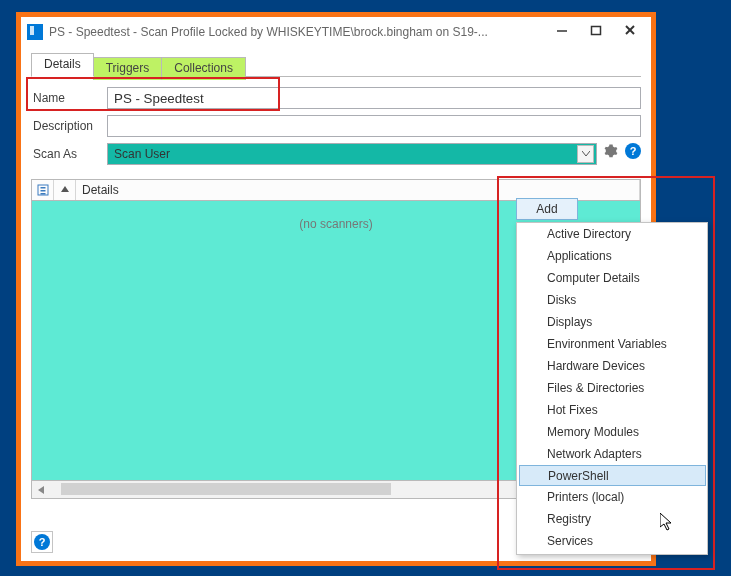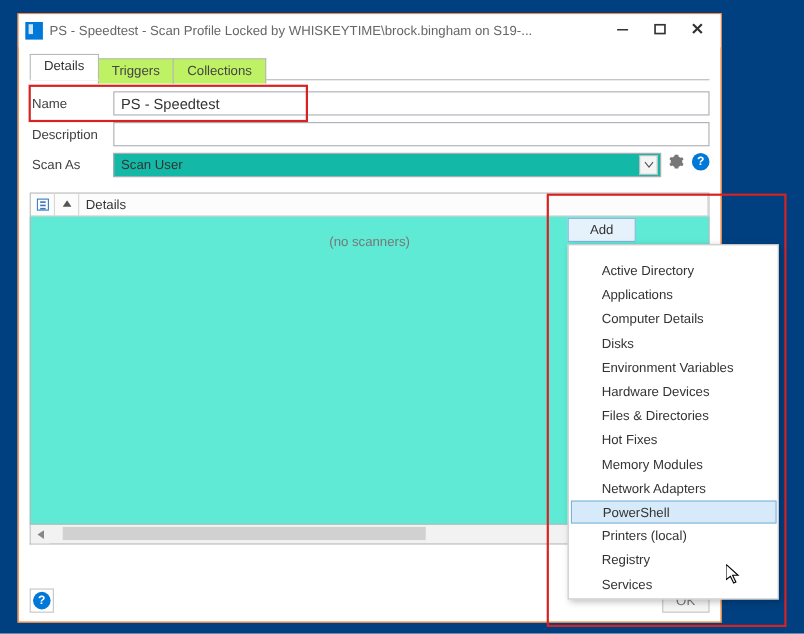--- a/index.html
+++ b/index.html
@@ -13,21 +13,21 @@
     overflow: hidden;
     position: relative;
   }
   .window {
     position: absolute;
     left: 16px;
     top: 12px;
     width: 640px;
     height: 554px;
     background: #fff;
-    border: 1px solid #f97316;
+    border: 5px solid #f97316;
   }
   .titlebar {
     display: flex;
     align-items: center;
     height: 30px;
     padding: 0 4px 0 6px;
     background: #fff;
   }
   .app-icon {
     width: 16px; height: 16px;
@@ -225,21 +225,21 @@
   }
 
   .dropdown-menu {
     position: absolute;
     left: 516px;
     top: 222px;
     width: 192px;
     background: #fff;
     border: 1px solid #c4c4c4;
     box-shadow: 2px 2px 6px rgba(0,0,0,0.25);
-    padding: 12px 1px 2px 26px;
+    padding: 0 1px 2px 26px;
     z-index: 50;
   }
   .menu-item {
     height: 22px;
     display: flex;
     align-items: center;
     color: #333;
     padding-left: 4px;
     margin-left: -24px;
     padding-left: 28px;
@@ -403,20 +403,21 @@
 
 <div class="side-btns">
   <div class="side-btn">Add</div>
 </div>
 
 <div class="dropdown-menu" id="dropdown">
     <div class="menu-item">Active Directory</div>
     <div class="menu-item">Applications</div>
     <div class="menu-item">Computer Details</div>
     <div class="menu-item">Disks</div>
+    <div class="menu-item">Displays</div>
     <div class="menu-item">Environment Variables</div>
     <div class="menu-item">Hardware Devices</div>
     <div class="menu-item">Files &amp; Directories</div>
     <div class="menu-item">Hot Fixes</div>
     <div class="menu-item">Memory Modules</div>
     <div class="menu-item">Network Adapters</div>
     <div class="menu-item highlight">PowerShell</div>
     <div class="menu-item">Printers (local)</div>
     <div class="menu-item">Registry</div>
     <div class="menu-item">Services</div>

